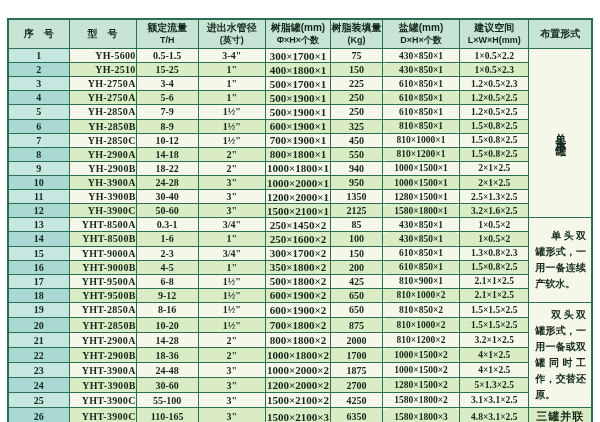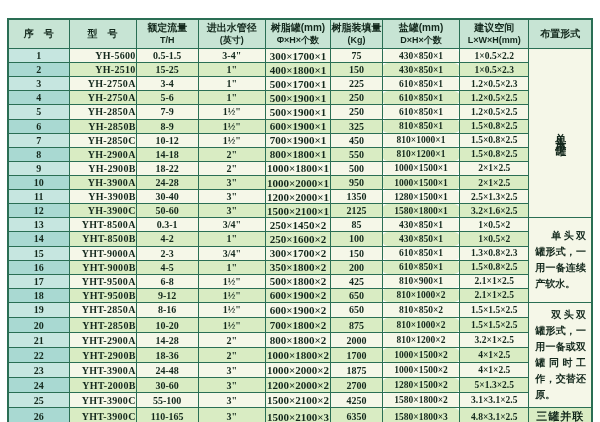--- a/index.html
+++ b/index.html
@@ -198,21 +198,21 @@
           <td class="c5">550</td>
           <td class="c6">810×1200×1</td>
           <td class="c7">1.5×0.8×2.5</td>
         </tr>
         <tr class="odd">
           <td class="c0">9</td>
           <td class="c1">YH-2900B</td>
           <td class="c2">18-22</td>
           <td class="c3">2"</td>
           <td class="c4">1000×1800×1</td>
-          <td class="c5">500</td>
+          <td class="c5">940</td>
           <td class="c6">1000×1500×1</td>
           <td class="c7">2×1×2.5</td>
         </tr>
         <tr class="even">
           <td class="c0">10</td>
           <td class="c1">YH-3900A</td>
           <td class="c2">24-28</td>
           <td class="c3">3"</td>
           <td class="c4">1000×2000×1</td>
           <td class="c5">950</td>
@@ -248,21 +248,21 @@
           <td class="c5">85</td>
           <td class="c6">430×850×1</td>
           <td class="c7">1×0.5×2</td>
           <td rowspan="6" class="layout-cell blk13 paragraph">
             <span>单头双罐形式，一用一备连续产软水。</span>
           </td>
         </tr>
         <tr class="even">
           <td class="c0">14</td>
           <td class="c1">YHT-8500B</td>
-          <td class="c2">4-2</td>
+          <td class="c2">1-6</td>
           <td class="c3">1"</td>
           <td class="c4">250×1600×2</td>
           <td class="c5">100</td>
           <td class="c6">430×850×1</td>
           <td class="c7">1×0.5×2</td>
         </tr>
         <tr class="odd">
           <td class="c0">15</td>
           <td class="c1">YHT-9000A</td>
           <td class="c2">2-3</td>
@@ -350,21 +350,21 @@
           <td class="c1">YHT-3900A</td>
           <td class="c2">24-48</td>
           <td class="c3">3"</td>
           <td class="c4">1000×2000×2</td>
           <td class="c5">1875</td>
           <td class="c6">1000×1500×2</td>
           <td class="c7">4×1×2.5</td>
         </tr>
         <tr class="even">
           <td class="c0">24</td>
-          <td class="c1">YHT-2000B</td>
+          <td class="c1">YHT-3900B</td>
           <td class="c2">30-60</td>
           <td class="c3">3"</td>
           <td class="c4">1200×2000×2</td>
           <td class="c5">2700</td>
           <td class="c6">1280×1500×2</td>
           <td class="c7">5×1.3×2.5</td>
         </tr>
         <tr class="odd">
           <td class="c0">25</td>
           <td class="c1">YHT-3900C</td>

